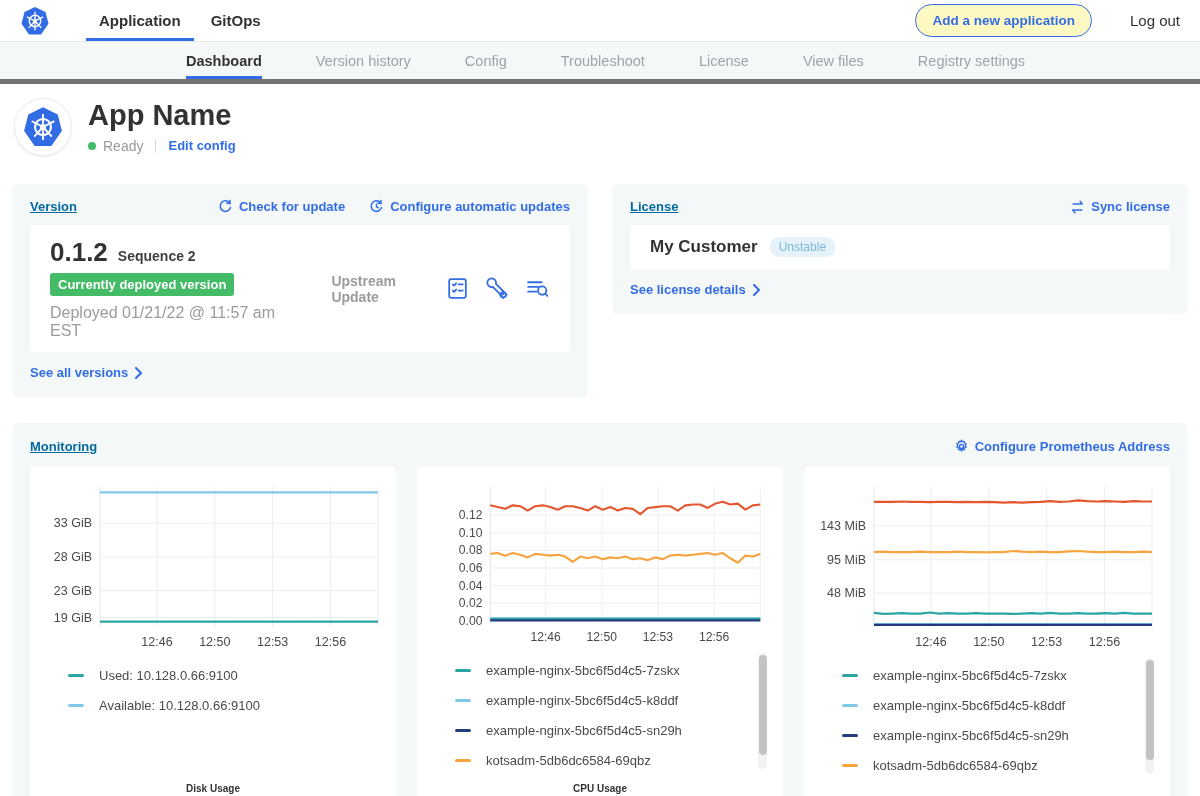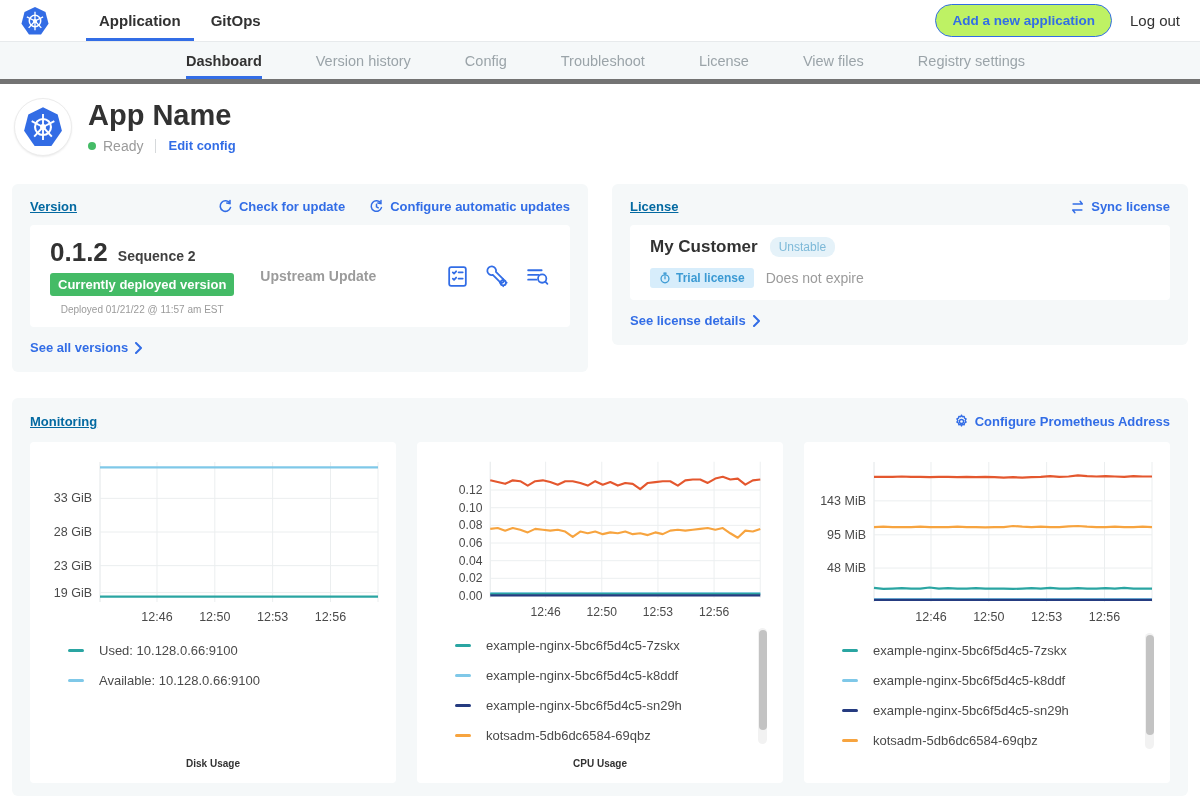--- a/index.html
+++ b/index.html
@@ -14,24 +14,24 @@
   .topnav { height:42px; background:#fff; border-bottom:1px solid #e7eaec;
     display:flex; align-items:stretch; padding:0 20px; }
   .brand { display:flex; align-items:center; margin-right:34px; }
   .brand svg { width:30px; height:30px; }
   .topnav-tabs { display:flex; align-items:stretch; }
   .topnav-tab { position:relative; display:flex; align-items:center;
     padding:0 15px; font-size:15px; font-weight:700; color:#323232; cursor:pointer; }
   .topnav-tab.active::after { content:""; position:absolute; left:2px; right:2px;
     bottom:0; height:3px; background:#326de6; }
   .topnav-right { margin-left:auto; display:flex; align-items:center; gap:18px; }
-  .add-app-btn { background:#bef264; border:1px solid #326de6; color:#326de6;
+  .add-app-btn { background:#fef9c3; border:1px solid #326de6; color:#326de6;
     font-family:inherit; font-size:13.5px; font-weight:700; padding:8px 16px;
     border-radius:18px; cursor:pointer; }
-  .logout { font-size:15px; color:#323232; cursor:pointer; }
+  .logout { font-size:15px; color:#323232; cursor:pointer;margin-left:20px; }
 
   
   .subnav { height:42px; background:#f5f8f9; border-bottom:5px solid #737373;
     display:flex; align-items:stretch; padding-left:186px; }
   .subnav-tab { position:relative; display:flex; align-items:center;
     margin-right:54px; font-size:14.5px; color:#9ba4a9; cursor:pointer; }
   .subnav-tab.active { color:#323232; font-weight:600; }
   .subnav-tab.active::after { content:""; position:absolute; left:0; right:0;
     bottom:0; height:3px; background:#326de6; }
 
@@ -52,28 +52,28 @@
   .link svg { flex:0 0 auto; }
 
   
   .cards-row { display:flex; gap:24px; padding:0 12px; margin-top:12px; align-items:flex-start; }
   .card { background:#f5f8f9; border-radius:6px; padding:15px 18px 16px; }
   .version-card { width:576px; }
   .license-card { flex:1; }
   .card-header { display:flex; align-items:center; }
   .card-title { font-size:13px; font-weight:700; color:#0369a1;text-decoration:underline; }
   .card-links { margin-left:auto; display:flex; align-items:center; gap:24px; }
-  .inner-box { background:#fff; border-radius:4px; margin-top:11px; padding:12px 20px;text-align:center; }
+  .inner-box { background:#fff; border-radius:4px; margin-top:11px; padding:12px 20px; }
   .version-inner { display:flex; align-items:center; }
   .ver-row { display:flex; align-items:baseline; gap:10px; }
   .ver-number { font-size:26px; font-weight:700; color:#323232; }
   .ver-seq { font-size:14px; color:#404040;font-weight:bold; }
   .deployed-badge { display:inline-block; background:#44bb66; color:#fff;
     font-size:13px; font-weight:700; padding:4px 8px; border-radius:3px; margin-top:5px; }
-  .deployed-at { font-size:10px; color:#9b9b9b; margin-top:8px; }
+  .deployed-at { font-size:16px; color:#9b9b9b; margin-top:8px; }
   .update-type { color:#9b9b9b; font-weight:700; font-size:14px; margin-left:26px; }
   .ver-icons { margin-left:auto; display:flex; align-items:center; gap:15px; }
   .ver-icons svg { width:25px; height:25px; cursor:pointer; }
   .see-link { margin-top:13px; }
 
   .license-row1 { display:flex; align-items:center; gap:12px; }
   .customer-name { font-size:17px; font-weight:700; color:#323232; }
   .unstable-badge { background:#e5f2f9; color:#7db9d8; font-size:12px;
     padding:3px 9px; border-radius:9px; }
   .license-row2 { display:flex; align-items:center; gap:12px; margin-top:11px; }
@@ -250,32 +250,20 @@
           </svg>
           <span>Sync license</span>
         </span>
       </span>
     </div>
 
     <div class="inner-box">
       <div class="license-row1">
         <span class="customer-name">My Customer</span>
         <span class="unstable-badge">Unstable</span>
-      </div>
-      <div class="license-row2">
-        <span class="trial-badge">
-          <svg width="12" height="12" viewBox="0 0 14 14" fill="none" stroke="#3c9ad3" stroke-width="1.5" stroke-linecap="round">
-            <circle cx="7" cy="8" r="4.6"></circle>
-              <line x1="7" y1="8" x2="7" y2="5.4"></line>
-            <line x1="5.6" y1="1.4" x2="8.4" y2="1.4"></line>
-              <line x1="7" y1="1.4" x2="7" y2="3.2"></line>
-          </svg>
-          <span>Trial license</span>
-        </span>
-        <span class="expiry">Does not expire</span>
       </div>
     </div>
 
     <div class="link see-link">
       <span>See license details</span>
       <svg width="9" height="12" viewBox="0 0 9 12" fill="none" stroke="#326de6" stroke-width="2" stroke-linecap="round" stroke-linejoin="round">
         <polyline points="2,1 7,6 2,11"></polyline>
       </svg>
     </div>
   </div>

